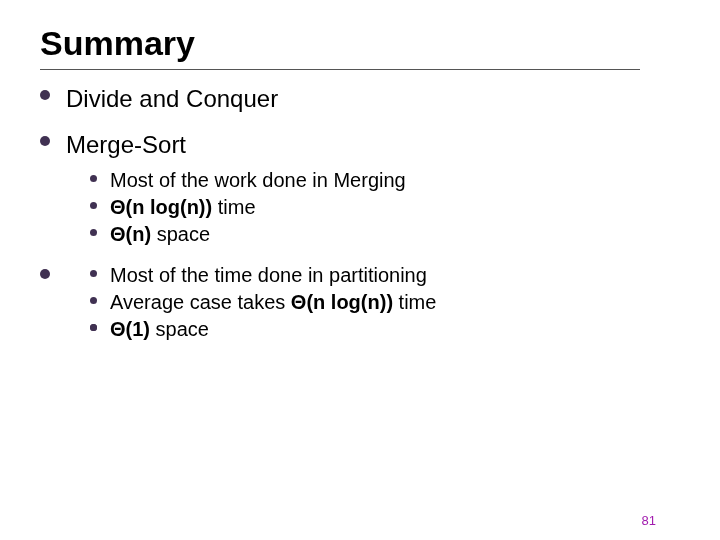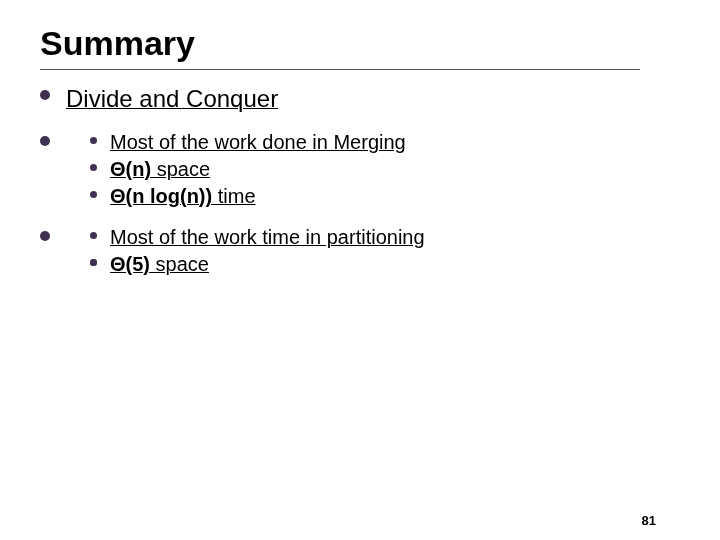--- a/index.html
+++ b/index.html
@@ -1,48 +1,49 @@
 <!DOCTYPE html>
 <html><head>
 <meta charset="utf-8">
 <style>
   * { margin: 0; padding: 0; box-sizing: border-box; }
   html, body { width: 720px; height: 540px; background: #fff; font-family: Arial, Helvetica, sans-serif; color: #000; }
   .slide { position: relative; width: 676px; height: 540px; padding: 24px 40px 0 40px; }
   .title { font-size: 34px; font-weight: bold; color: #000; margin-bottom: 6px; }
   .rule { border: none; border-top: 1px solid #555; margin: 0 0 14px 0; width: 600px; }
 
-  ul.top { list-style: none; text-decoration: underline; }
+  ul.top { list-style: none; }
   ul.top > li { position: relative; padding-left: 26px; margin-bottom: 16px; }
   ul.top > li > .bullet { position: absolute; left: 0; top: 6px; width: 10px; height: 10px; background: #403152; border-radius: 50%; }
   ul.top > li > .text { font-size: 24px; line-height: 1.25; }
 
   ul.sub { list-style: none; margin-top: 8px; margin-left: 24px; }
   ul.sub > li { position: relative; padding-left: 20px; margin-bottom: 2px; }
   ul.sub > li > .bullet { position: absolute; left: 0; top: 7px; width: 7px; height: 7px; background: #403152; border-radius: 50%; }
   ul.sub > li > .text { font-size: 20px; line-height: 1.25; text-align: right; }
 
   .b { font-weight: bold; }
   sup { font-size: 0.6em; vertical-align: super; line-height: 0; }
 
-  .pagenum { position: absolute; right: 20px; bottom: 12px; font-size: 13px; color: #000000; font-weight: bold; }
+  .pagenum { position: absolute; right: 20px; bottom: 12px; font-size: 13px; color: #a21caf; }
 </style>
 </head>
 <body>
 
 <div class="slide">
   <h1 class="title">Summary</h1>
   <hr class="rule">
   <ul class="top">
       <li><span class="bullet"></span><span class="text">Divide and Conquer</span></li>
-      <li><span class="bullet"></span><ul class="sub">
+      <li><span class="bullet"></span><span class="text">Merge-Sort</span><ul class="sub">
           <li><span class="bullet"></span><span class="text">Most of the work done in Merging</span></li>
+          <li><span class="bullet"></span><span class="text"><span class="b">Θ(n log(n))</span> time</span></li>
           <li><span class="bullet"></span><span class="text"><span class="b">Θ(n)</span> space</span></li>
-          <li><span class="bullet"></span><span class="text"><span class="b">Θ(n log(n))</span> time</span></li>
         </ul></li>
       <li><span class="bullet"></span><ul class="sub">
-          <li><span class="bullet"></span><span class="text">Most of the work time in partitioning</span></li>
+          <li><span class="bullet"></span><span class="text">Most of the time done in partitioning</span></li>
+          <li><span class="bullet"></span><span class="text">Average case takes <span class="b">Θ(n log(n))</span> time</span></li>
           <li><span class="bullet"></span></li>
-          <li><span class="bullet"></span><span class="text"><span class="b">Θ(5)</span> space</span></li>
+          <li><span class="bullet"></span><span class="text"><span class="b">Θ(1)</span> space</span></li>
         </ul></li>
     </ul>
   <div class="pagenum">81</div>
 </div>
 
 </body></html>

